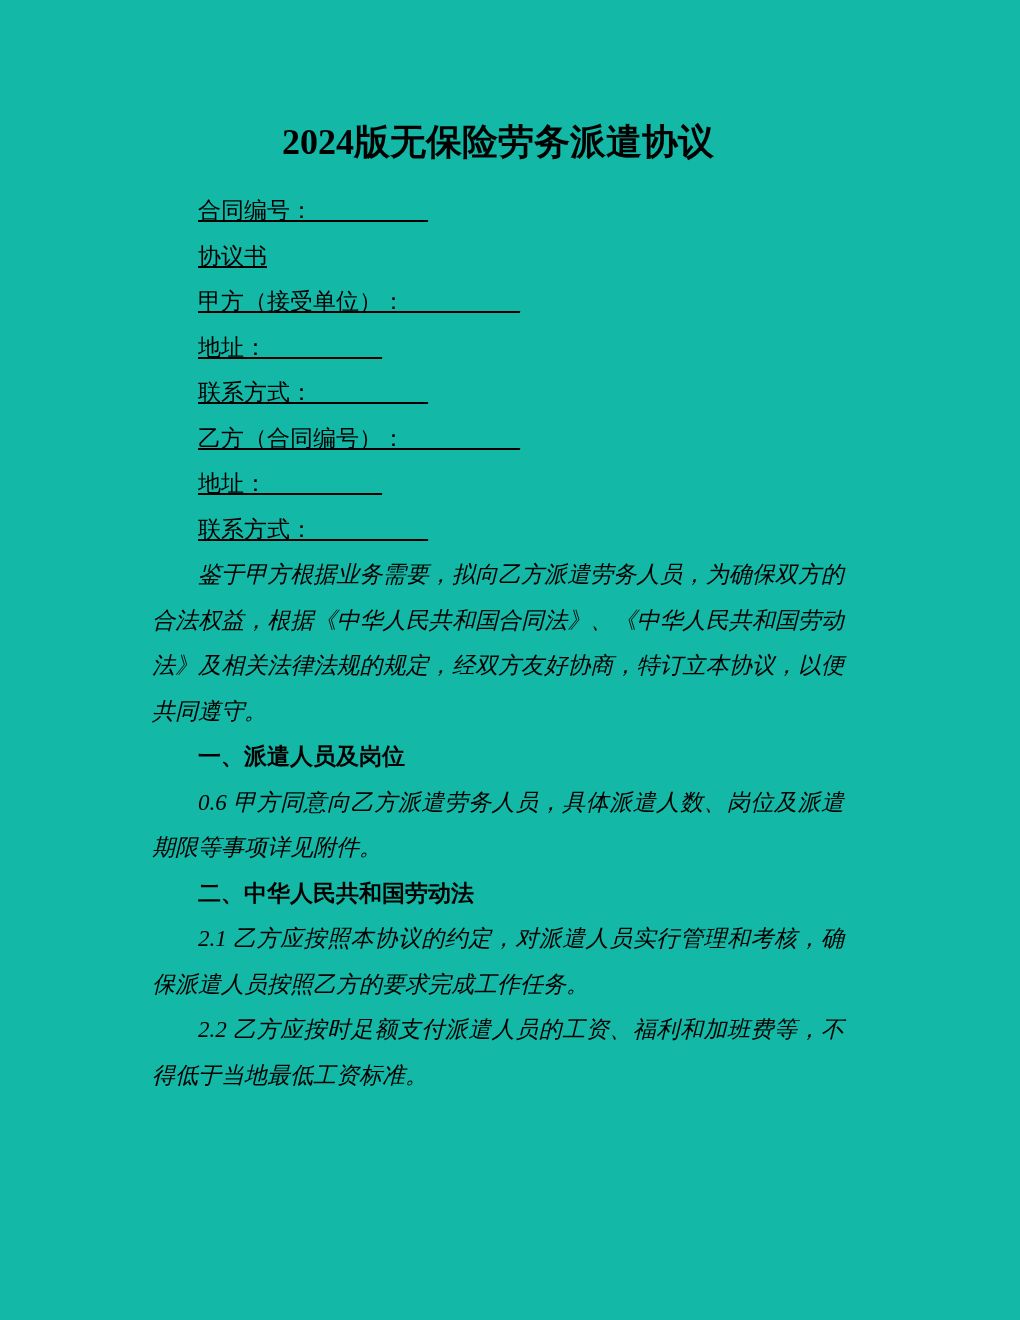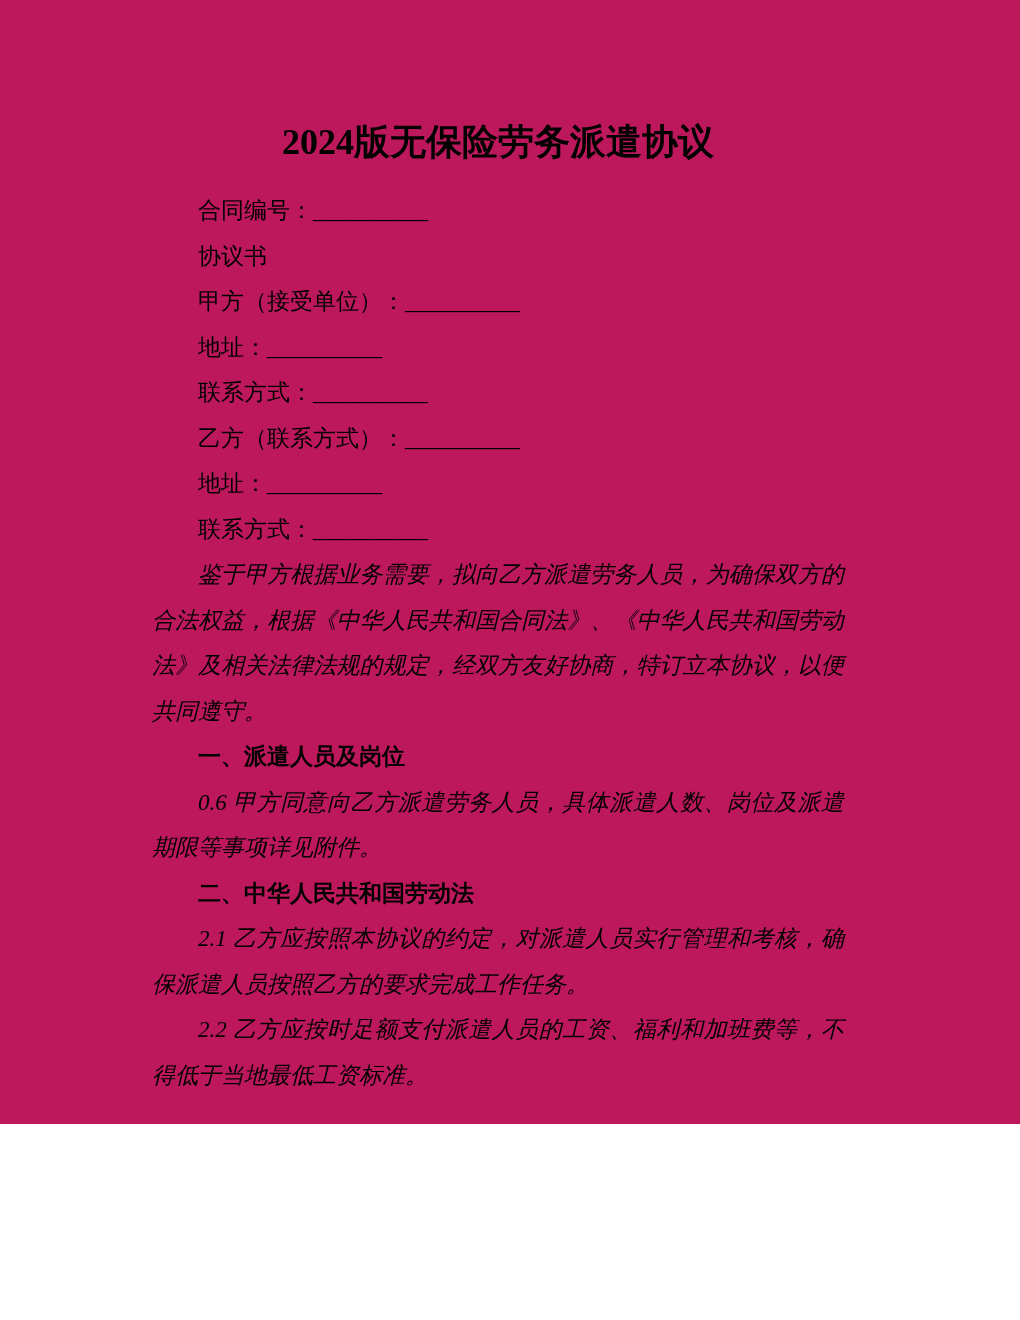--- a/index.html
+++ b/index.html
@@ -7,41 +7,42 @@
   body {
     width: 1020px;
     height: 1320px;
     font-family: "Liberation Serif", "DejaVu Serif", serif;
     color: #000000;
     overflow: hidden;
   }
   .page {
     position: relative;
     width: 1020px;
-    height: 1124px;
-    background: #be185d;
+    height: 1320px;
+    background: #14b8a6;
     padding: 118px 176px 0 152px;
   }
   .doc-title {
     font-size: 36px;
     font-weight: bold;
     line-height: 48px;
     text-align: center;
     letter-spacing: 0;
     white-space: nowrap;
   }
   .content {
     margin-top: 22px;
     font-size: 23px;
     line-height: 45.5px;
     width: 692px;
   }
   .form-line {
     padding-left: 46px;
     white-space: nowrap;
+    text-decoration: underline;
   }
   .form-line .blank {
     letter-spacing: 0;
   }
   p.body {
     text-indent: 46px;
     text-align: justify;
     font-style: italic;
   }
   p.heading {
@@ -61,21 +62,21 @@
     <p class="form-line"><span>合同编号：</span><span class="blank">__________</span></p>
 
     <p class="form-line"><span>协议书</span><span class="blank"></span></p>
 
     <p class="form-line"><span>甲方（接受单位）：</span><span class="blank">__________</span></p>
 
     <p class="form-line"><span>地址：</span><span class="blank">__________</span></p>
 
     <p class="form-line"><span>联系方式：</span><span class="blank">__________</span></p>
 
-    <p class="form-line"><span>乙方（联系方式）：</span><span class="blank">__________</span></p>
+    <p class="form-line"><span>乙方（合同编号）：</span><span class="blank">__________</span></p>
 
     <p class="form-line"><span>地址：</span><span class="blank">__________</span></p>
 
     <p class="form-line"><span>联系方式：</span><span class="blank">__________</span></p>
 
     <p class="body">鉴于甲方根据业务需要，拟向乙方派遣劳务人员，为确保双方的合法权益，根据《中华人民共和国合同法》、《中华人民共和国劳动法》及相关法律法规的规定，经双方友好协商，特订立本协议，以便共同遵守。</p>
 
     <p class="heading">一、派遣人员及岗位</p>
 
     <p class="body">0.6 甲方同意向乙方派遣劳务人员，具体派遣人数、岗位及派遣期限等事项详见附件。</p>

